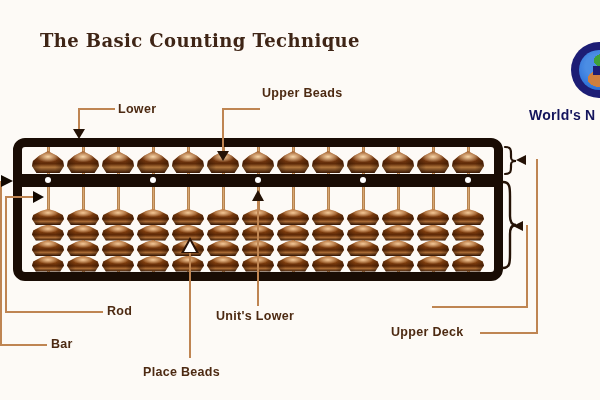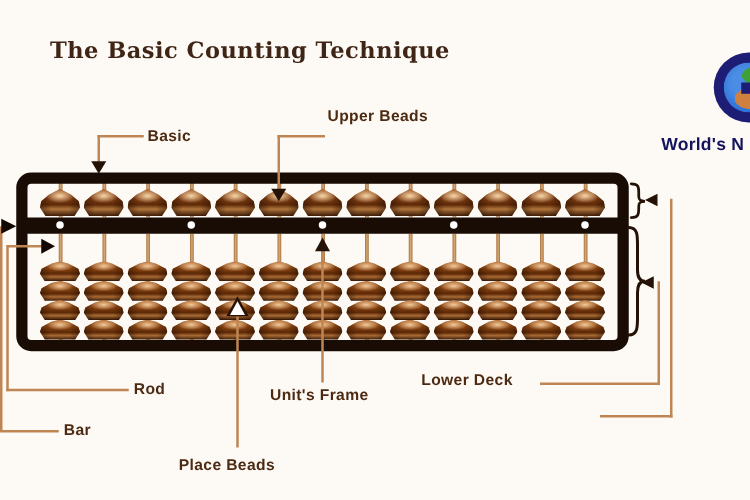--- a/index.html
+++ b/index.html
@@ -211,21 +211,21 @@
     </div>
   <div class="frame"></div>
 
   <svg class="brace" id="brace-upper" width="15" height="31" viewBox="0 0 15 31">
     <path d="M2,2 C8,2 8,5 8,9 L8,12 C8,15 9,16 13,16 C9,16 8,17 8,20 L8,22 C8,26 8,29 2,29" fill="none" stroke="#241206" stroke-width="2.2" stroke-linecap="round"></path>
   </svg>
   <svg class="brace" id="brace-lower" width="17" height="90" viewBox="0 0 17 90">
     <path d="M2,2 C9,2 9,8 9,16 L9,36 C9,41 10,45 15,45 C10,45 9,49 9,54 L9,74 C9,82 9,88 2,88" fill="none" stroke="#241206" stroke-width="2.4" stroke-linecap="round"></path>
   </svg>
 
-  <div class="lbl" id="lbl-frame">Basic</div>
+  <div class="lbl" id="lbl-frame">Lower</div>
   <div class="ln" id="ln-frame-h"></div>
   <div class="ln" id="ln-frame-v"></div>
   <div class="arrow" id="ar-frame"></div>
 
   <div class="lbl" id="lbl-upper-beads">Upper Beads</div>
   <div class="ln" id="ln-ub-h"></div>
   <div class="ln" id="ln-ub-v"></div>
   <div class="arrow" id="ar-ub"></div>
 
   <div class="arrow" id="ar-bar"></div>
@@ -239,24 +239,24 @@
   <div class="ln" id="ln-rod-h2"></div>
   <div class="lbl" id="lbl-rod">Rod</div>
 
   <div class="arrow" id="ar-lb-outer"></div>
   <div class="arrow" id="ar-lb-inner"></div>
   <div class="ln" id="ln-lb-v"></div>
   <div class="lbl" id="lbl-lower-beads">Place Beads</div>
 
   <div class="arrow" id="ar-up"></div>
   <div class="ln" id="ln-up-v"></div>
-  <div class="lbl" id="lbl-units-place">Unit's Frame</div>
-
-  <div class="lbl" id="lbl-lower-deck">Lower Deck</div>
+  <div class="lbl" id="lbl-units-place">Unit's Lower</div>
+
   <div class="ln" id="ln-ld-h"></div>
   <div class="ln" id="ln-ld-v"></div>
   <div class="arrow" id="ar-ld"></div>
 
+  <div class="lbl" id="lbl-upper-deck">Upper Deck</div>
   <div class="ln" id="ln-ud-h"></div>
   <div class="ln" id="ln-ud-v"></div>
   <div class="arrow" id="ar-ud"></div>
 
 </div>
 
 </body></html>

